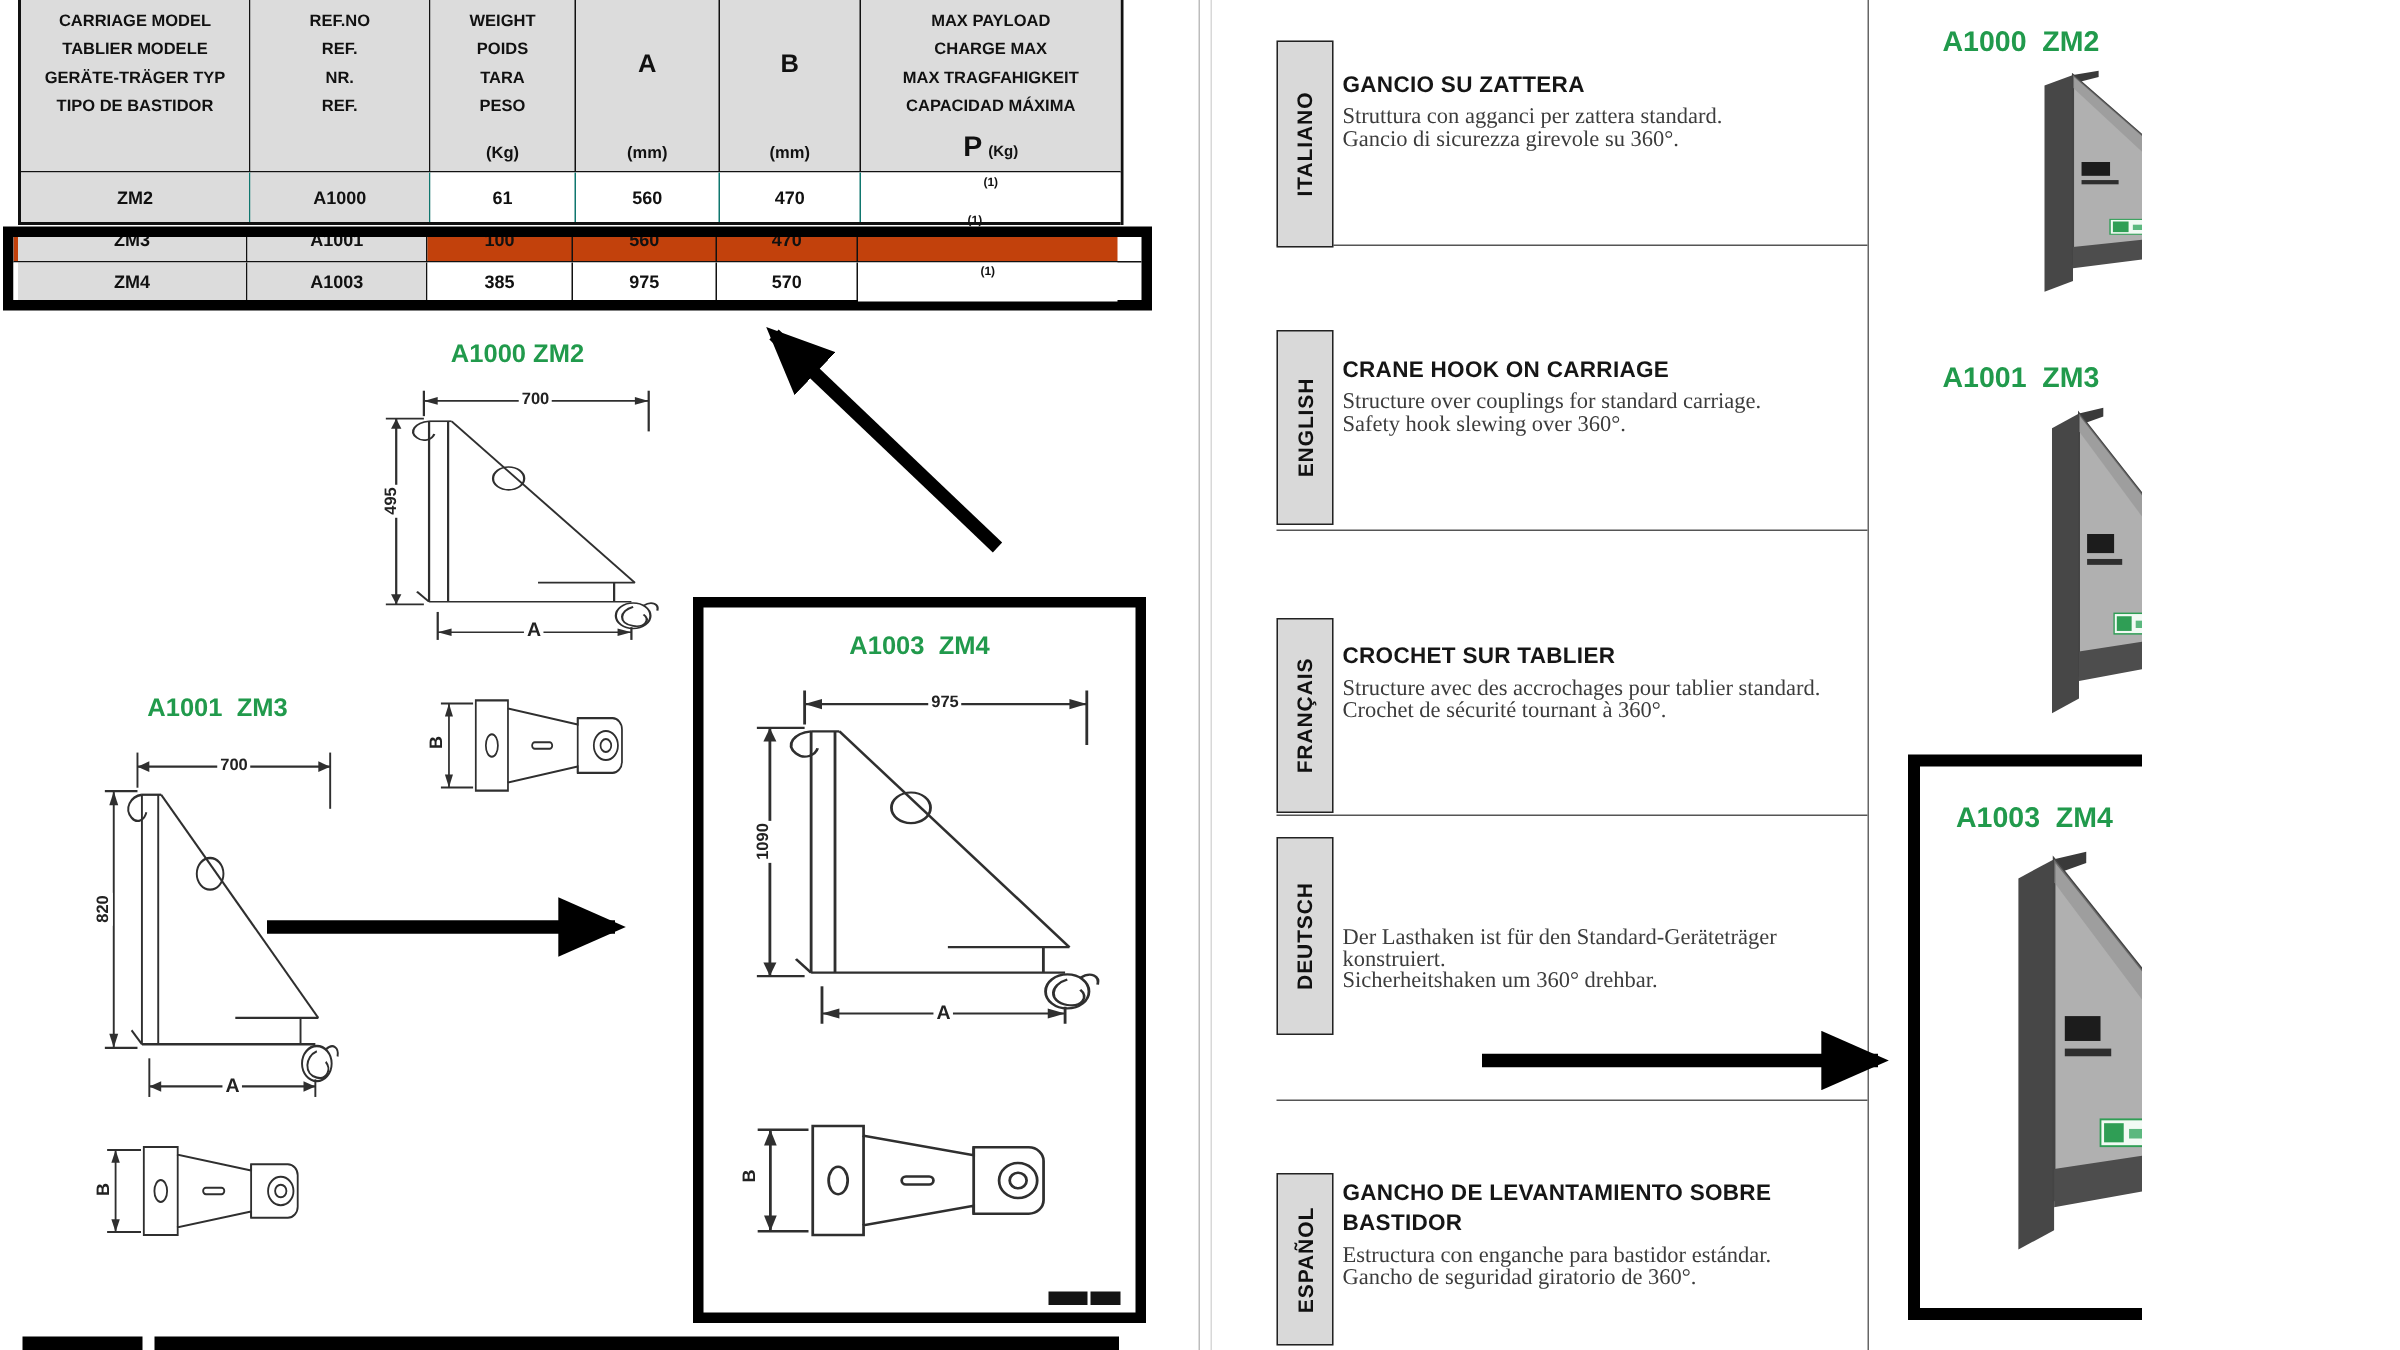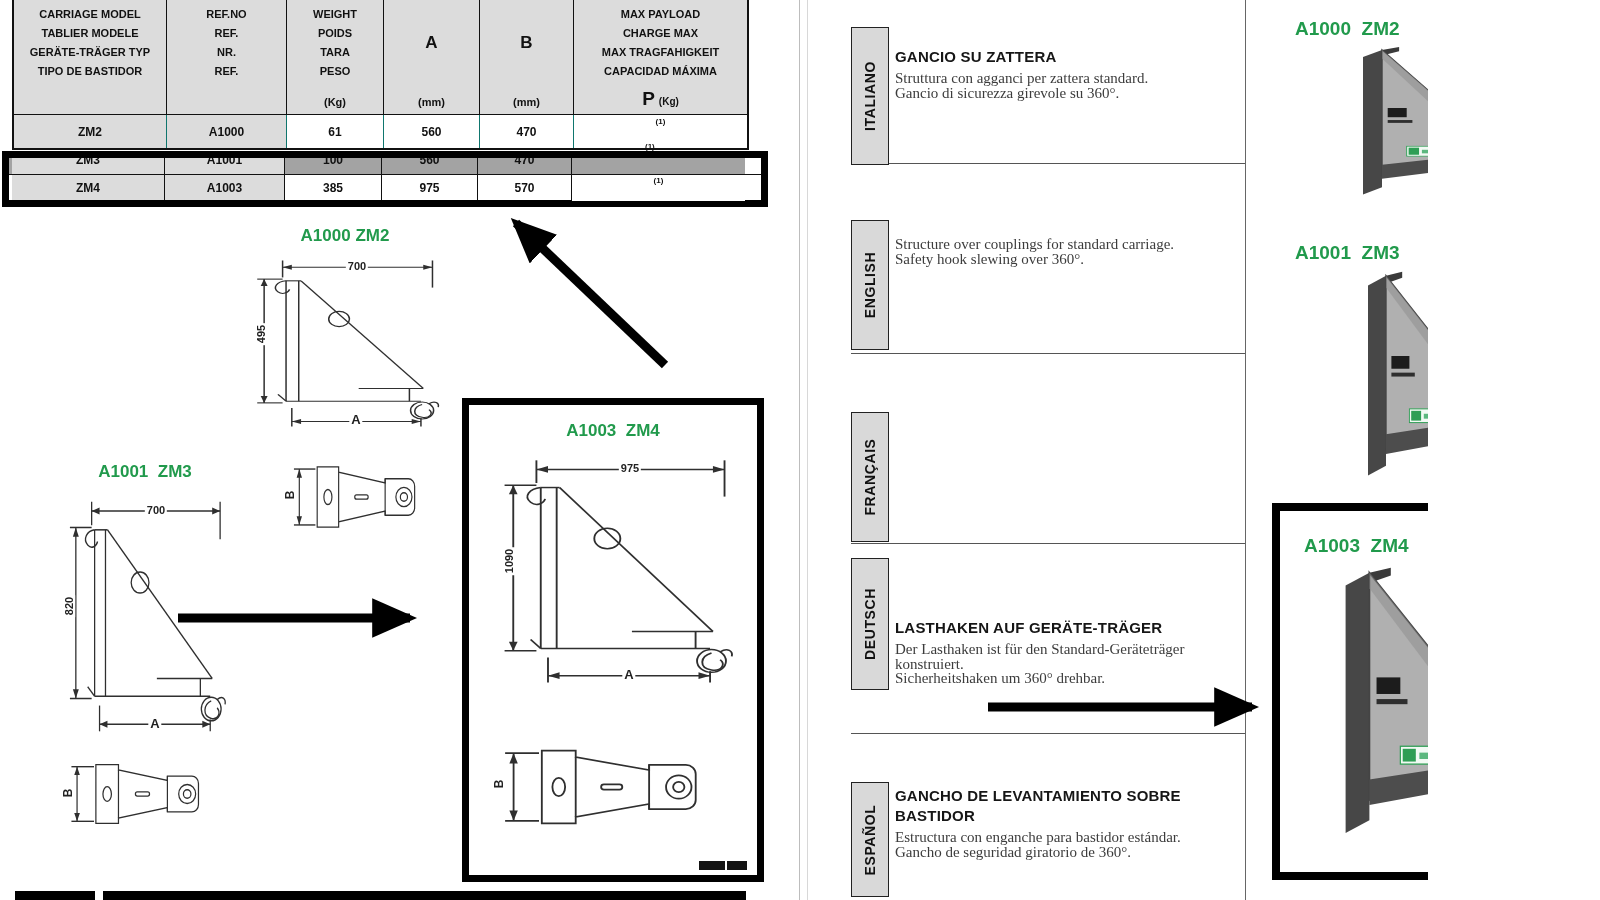--- a/index.html
+++ b/index.html
@@ -27,21 +27,21 @@
                font-size:12px;font-weight:600;background:#fff;}
   .t-row .cell:last-child{border-right:none;}
   .t-row .cell.gray{background:#dcdcdc;}
   .t-row .cell.note{align-items:flex-start;padding-top:2px;font-size:8px;font-weight:600;}
 
   .ghost-note{position:absolute;left:645px;top:142px;font-size:8px;font-weight:600;}
 
   .hl-box{position:absolute;left:2px;top:151px;width:752px;height:42px;border:7px solid #000;background:#fff;}
   .hb-row{display:grid;grid-template-columns:3px 153px 120px 97px 96px 94px 173px;}
   .hb-ghost{height:16px;border-bottom:1px solid #111;overflow:hidden;}
-  .hb-ghost .cell{border-right:1px solid #111;overflow:hidden;height:16px;background:#a3a3a3;}
+  .hb-ghost .cell{border-right:1px solid #111;overflow:hidden;height:16px;background:#c2410c;}
   .hb-ghost .cell.sp,.hb-ghost .cell:last-child{border-right:none;}
   .hb-ghost .cell.gray{background:#dcdcdc;}
   .hb-ghost .cell span{display:block;margin-top:-9px;font-size:12px;font-weight:600;line-height:22px;text-align:center;}
   .hb-zm4{height:25px;}
   .hb-zm4 .cell{border-right:1px solid #111;display:flex;align-items:center;justify-content:center;
                 font-size:12px;font-weight:600;height:25px;background:#fff;}
   .hb-zm4 .cell.sp,.hb-zm4 .cell:last-child{border-right:none;}
   .hb-zm4 .cell.gray{background:#dcdcdc;}
   .hb-zm4 .cell.note{align-items:flex-start;padding-top:1px;font-size:8px;}
 
@@ -327,25 +327,30 @@
   <div class="lang-label" style="top:782px;height:113px">
     <span>ESPAÑOL</span>
     </div>
 
   <div class="lang-sec" style="top:47px">
     <div class="ls-title">GANCIO SU ZATTERA</div>
     <div class="ls-line">Struttura con agganci per zattera standard.</div>
     <div class="ls-line">Gancio di sicurezza girevole su 360°.</div>
   </div>
   <div class="lang-sec" style="top:237px">
+    <div class="ls-title">CRANE HOOK ON CARRIAGE</div>
     <div class="ls-line">Structure over couplings for standard carriage.</div>
     <div class="ls-line">Safety hook slewing over 360°.</div>
   </div>
+  <div class="lang-sec" style="top:428px">
+    <div class="ls-title">CROCHET SUR TABLIER</div>
+    <div class="ls-line">Structure avec des accrochages pour tablier standard.</div>
+    <div class="ls-line">Crochet de sécurité tournant à 360°.</div>
+  </div>
   <div class="lang-sec" style="top:618px">
-    <div class="ls-title">LASTHAKEN AUF GERÄTE-TRÄGER</div>
     <div class="ls-line">Der Lasthaken ist für den Standard-Geräteträger konstruiert.</div>
     <div class="ls-line">Sicherheitshaken um 360° drehbar.</div>
   </div>
   <div class="lang-sec" style="top:786px">
     <div class="ls-title">GANCHO DE LEVANTAMIENTO SOBRE BASTIDOR</div>
     <div class="ls-line">Estructura con enganche para bastidor estándar.</div>
     <div class="ls-line">Gancho de seguridad giratorio de 360°.</div>
   </div>
 
   <svg class="abs" style="left:980px;top:684px" width="290" height="46">

